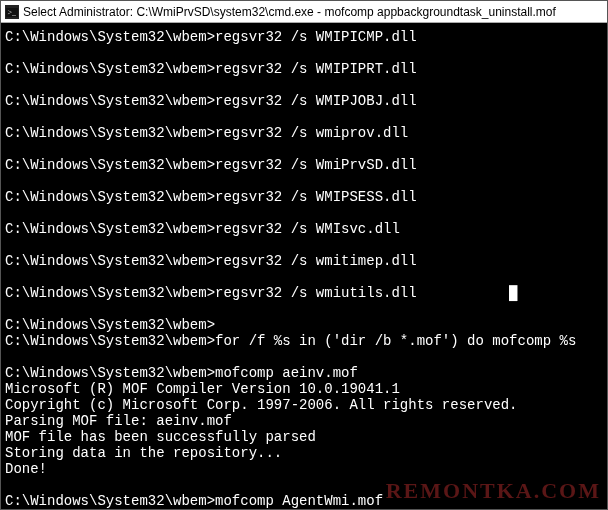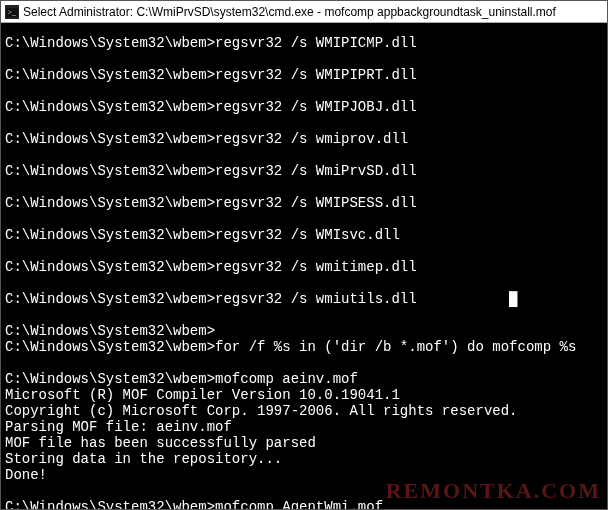--- a/index.html
+++ b/index.html
@@ -38,21 +38,21 @@
     display: inline-flex;
     align-items: center;
     justify-content: center;
   }
   .terminal {
     flex: 1;
     background: #000000;
     color: #ffffff;
     font-size: 14px;
     line-height: 16px;
-    padding: 12px 4px;
+    padding: 6px 4px;
     white-space: pre;
     overflow: hidden;
     position: relative;
     box-sizing: border-box;
     font-weight: 500;
   }
   .watermark {
     position: absolute;
     right: 6px;
     bottom: 10px;

